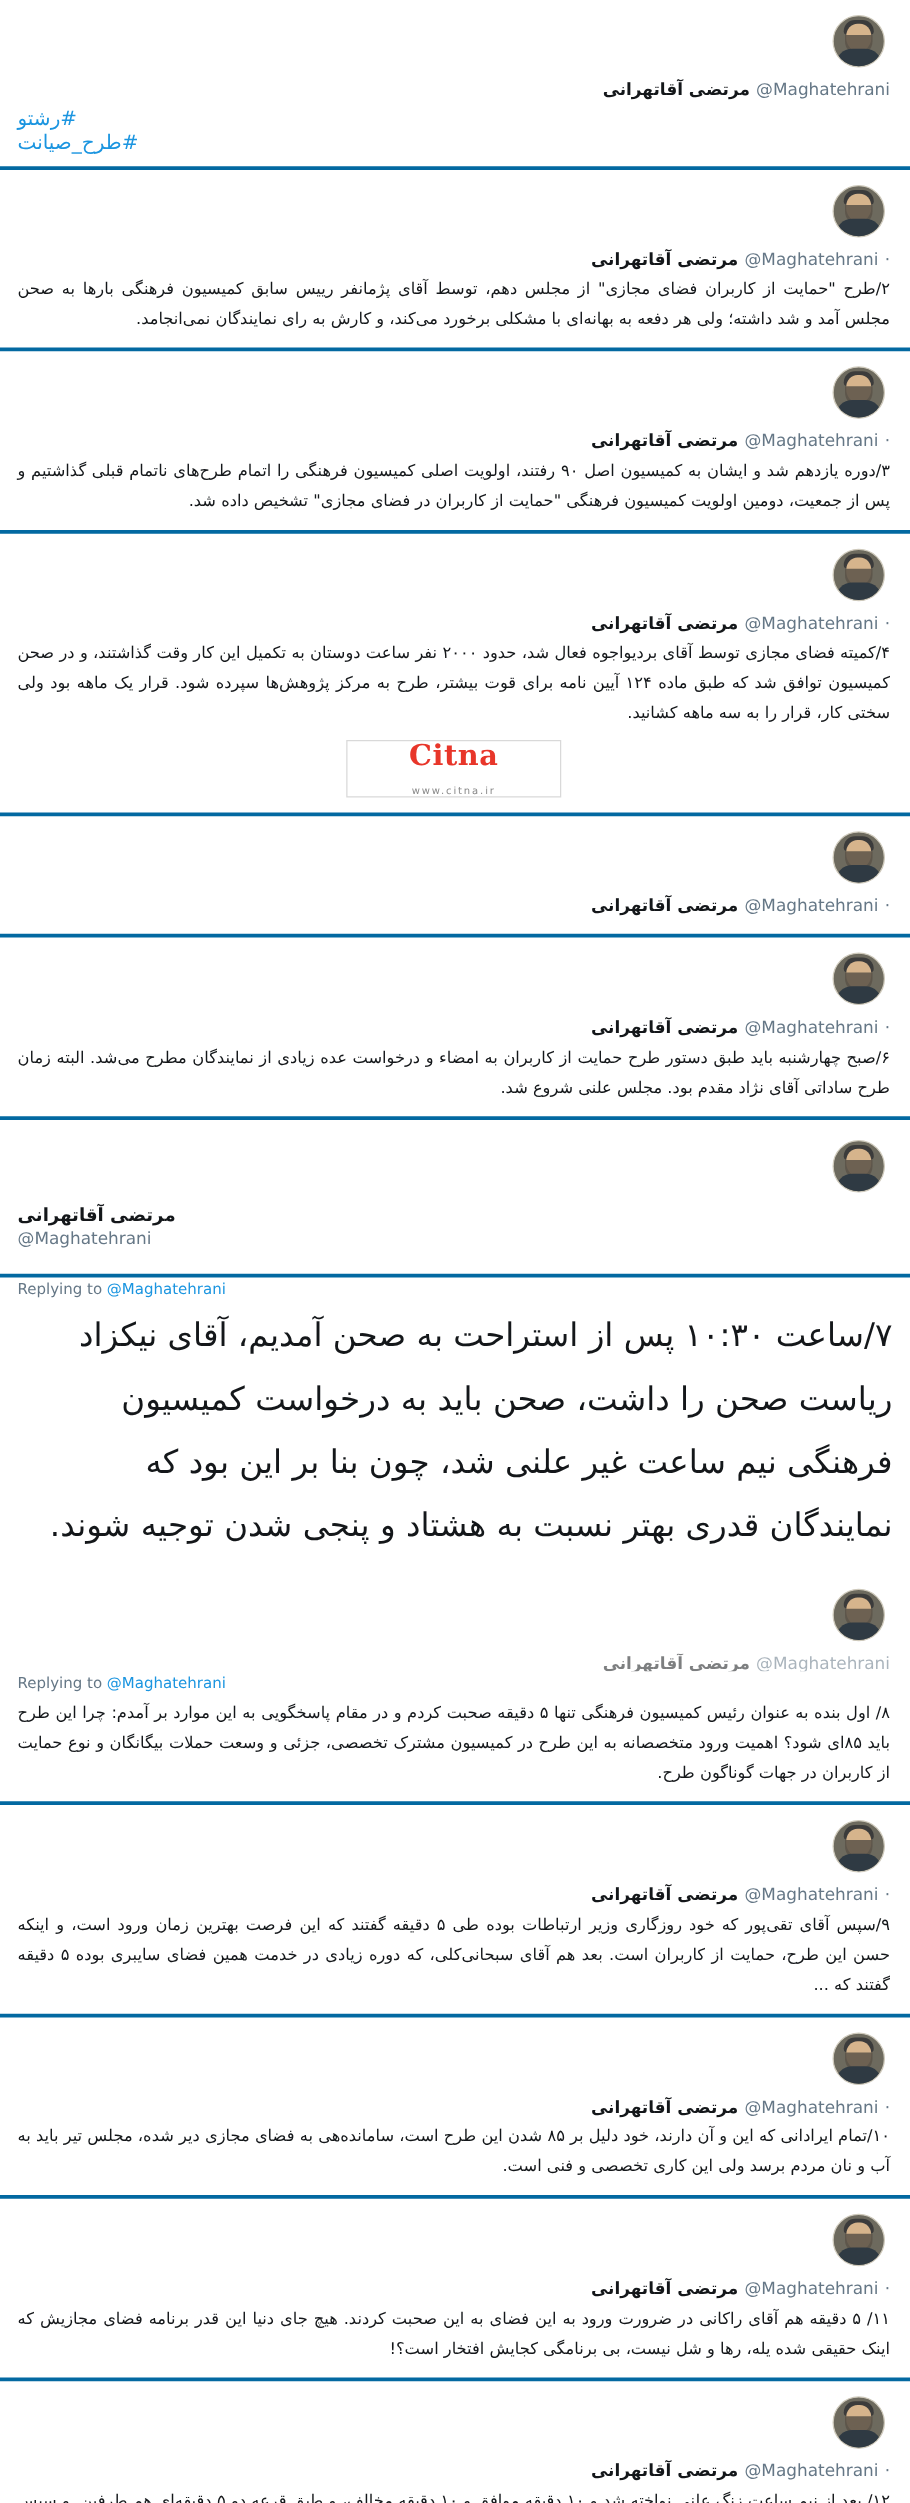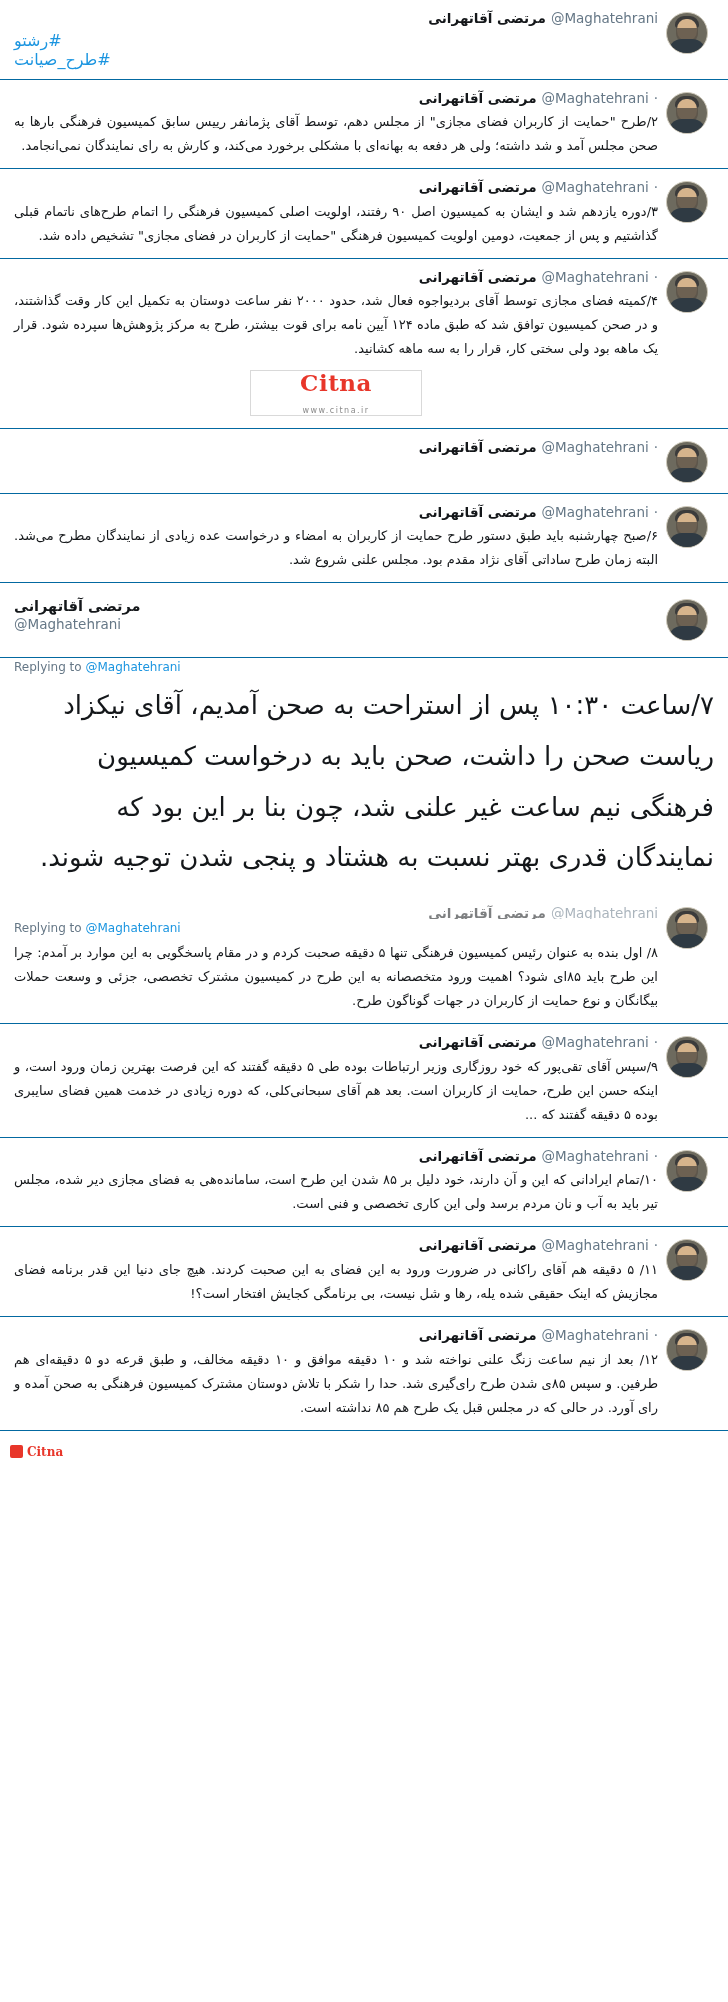--- a/index.html
+++ b/index.html
@@ -12,23 +12,23 @@
     width: 728px;
     font-family: "DejaVu Sans", "Liberation Sans", sans-serif;
     color: #14171a;
   }
   .thread {
     width: 728px;
     background: #ffffff;
   }
   .tweet {
     display: flex;
-    flex-direction: row;
+    flex-direction: column;
     padding: 10px 14px 10px 14px;
-    border-bottom: 1px solid #0369a1;
+    border-bottom: 3px solid #0369a1;
     position: relative;
   }
   .tweet:last-child { border-bottom: none; }
   .avatar-col {
     width: 54px;
     flex: 0 0 54px;
     display: flex;
     justify-content: center;
     align-items: flex-start;
     padding-top: 2px;

